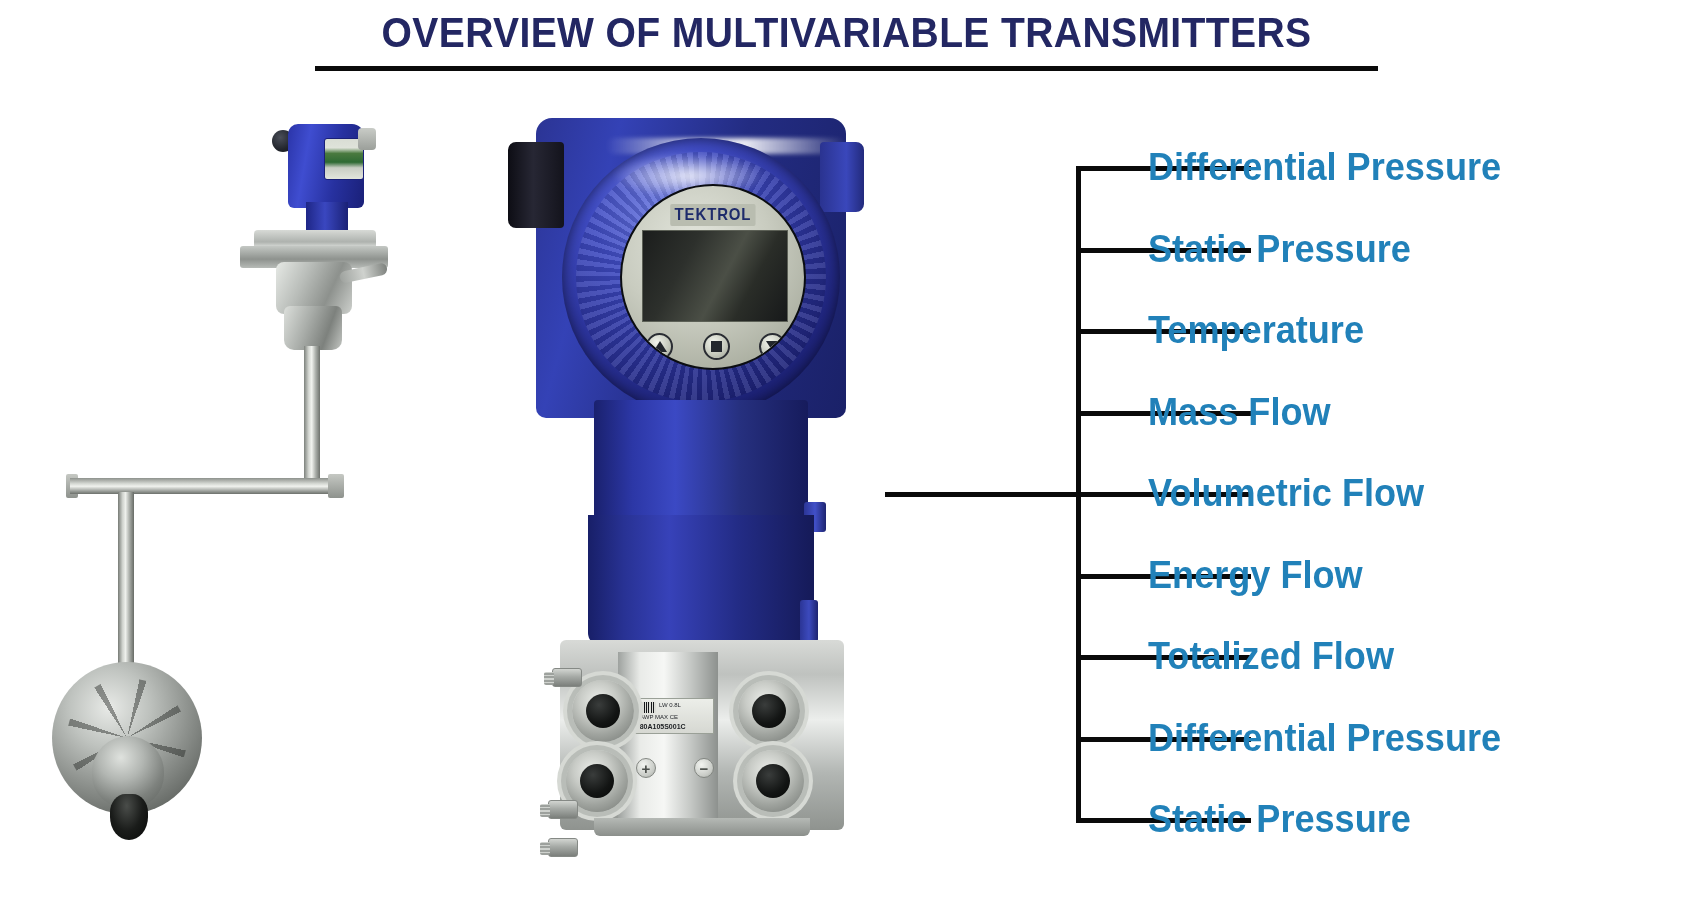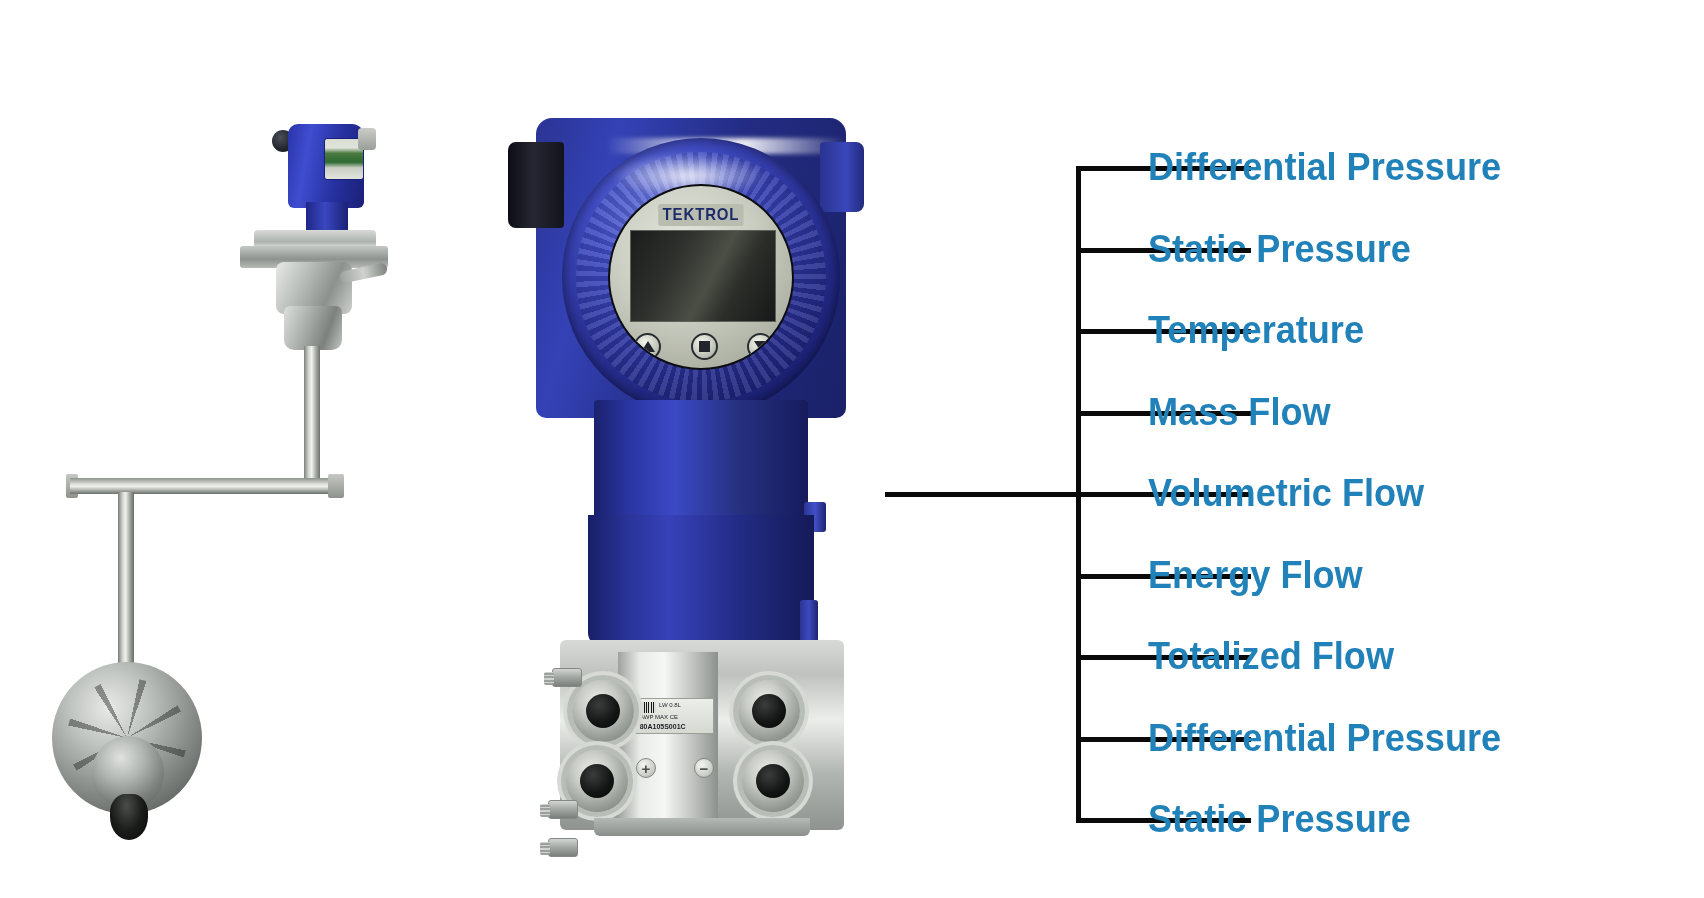--- a/index.html
+++ b/index.html
@@ -166,21 +166,21 @@
     position: absolute;
     left: 52px; top: 16px;
     width: 150px; height: 44px;
     border-radius: 50%;
     background: radial-gradient(ellipse at center, rgba(255,255,255,0.85) 0%, rgba(255,255,255,0) 72%);
     filter: blur(3px);
   }
   
   .tx-face {
     position: absolute;
-    left: 118px;
+    left: 130px;
     top: 84px;
     width: 186px;
     height: 186px;
     border-radius: 50%;
     background: radial-gradient(circle at 40% 32%, #e3e6dd 0%, #c9ccc0 45%, #a9ad9f 82%, #8e9285 100%);
     border: 2px solid #0b0d12;
     overflow: hidden;
   }
   .tx-brand {
     position: absolute;
@@ -573,20 +573,24 @@
     height: 46px;
     border-radius: 40% 40% 50% 50%;
     background: radial-gradient(ellipse at 44% 26%, #4a4d4a 0%, #1a1c1a 52%, #070807 100%);
   }
 </style>
 </head>
 <body>
 
 <div id="page">
 
+  <div id="title-block">
+    <div id="page-title">OVERVIEW OF MULTIVARIABLE TRANSMITTERS</div>
+    <div id="title-rule"></div>
+  </div>
 
   <div id="device-probe">
     <div class="pb-cap-l"></div>
     <div class="pb-head"></div>
     <div class="pb-window"></div>
     <div class="pb-cap-r"></div>
     <div class="pb-neck"></div>
     <div class="pb-mount"></div>
     <div class="pb-mount2"></div>
     <div class="pb-valve"></div>

